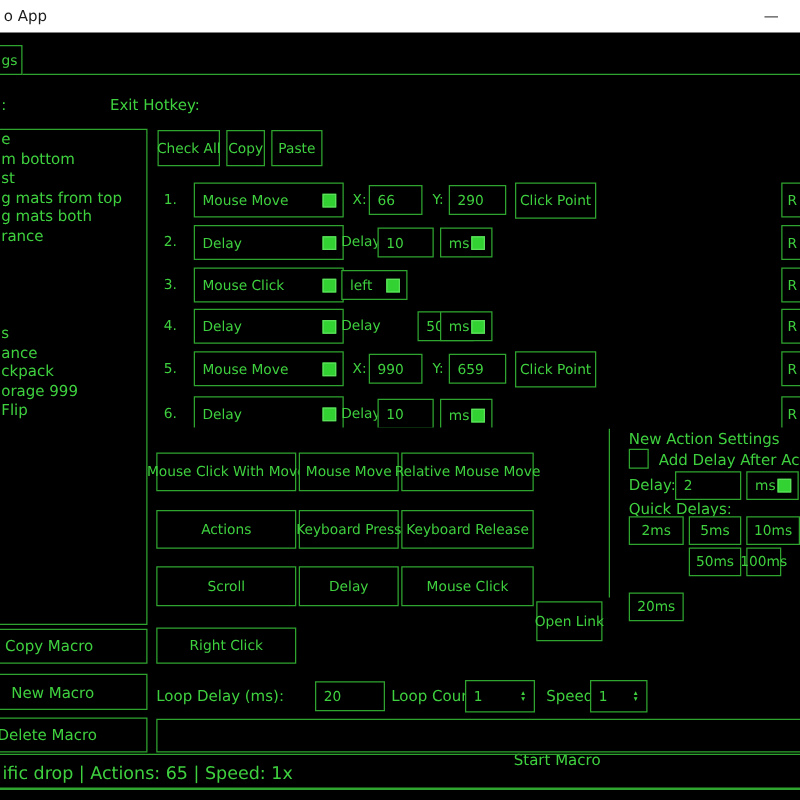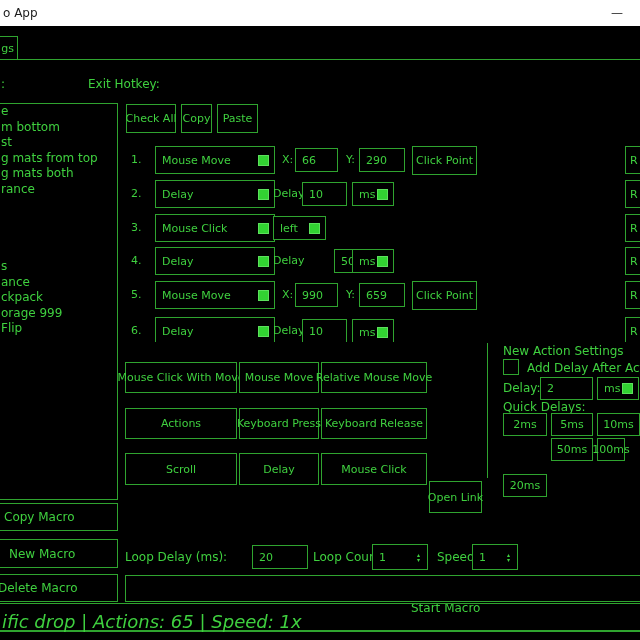--- a/index.html
+++ b/index.html
@@ -36,21 +36,21 @@
   .row .num{position:absolute;left:11px;top:7px;font-size:11px;}
   .checkbox{position:absolute;width:16px;height:16px;border:1px solid #2fa42f;
        background:#000;box-sizing:border-box;}
   .spin{position:absolute;background:#000;border:1px solid #2fa42f;color:#3fd03f;
        font-size:11px;box-sizing:border-box;}
   .spin .val{position:absolute;left:6px;top:50%;transform:translateY(-50%);}
   .spin .arrows{position:absolute;right:7px;top:50%;transform:translateY(-50%);
        display:flex;flex-direction:column;align-items:center;line-height:5px;font-size:6px;color:#3fd03f;}
   .statusbar{position:absolute;left:0;top:603px;width:640px;height:29px;
        border-top:1px solid #2fa42f;border-bottom:2px solid #2fa42f;box-sizing:border-box;}
-  .statusbar .txt{position:absolute;left:2px;top:7px;font-size:18px;white-space:nowrap;font-style:italic;}
+  .statusbar .txt{position:absolute;left:2px;top:7px;font-size:14px;white-space:nowrap;}
 </style>
 </head>
 <body>
 
 <div class="screen">
 
   <div class="titlebar">
     <span class="title-text">o App</span>
     <div class="min-btn">
       <span>—</span>
@@ -268,20 +268,23 @@
   </div>
   <div class="btn" style="left:239px;top:453px;width:80px;height:32px;">
     <span>Delay</span>
   </div>
   <div class="btn" style="left:321px;top:453px;width:106px;height:32px;">
     <span>Mouse Click</span>
   </div>
   <div class="btn" style="left:429px;top:453px;width:53px;height:32px;margin-top:28px;">
     <span>Open Link</span>
   </div>
+  <div class="btn" style="left:125px;top:502px;width:112px;height:29px;">
+    <span>Right Click</span>
+  </div>
 
   <div class="btn" style="left:-8px;top:503px;width:126px;height:28px;justify-content:flex-start;padding-left:11px;font-size:12px;">
     <span>Copy Macro</span>
   </div>
   <div class="btn" style="left:-8px;top:539px;width:126px;height:29px;justify-content:flex-start;padding-left:16px;font-size:12px;">
     <span>New Macro</span>
   </div>
   <div class="btn" style="left:-8px;top:574px;width:126px;height:28px;justify-content:flex-start;padding-left:5px;font-size:12px;">
     <span>Delete Macro</span>
   </div>

